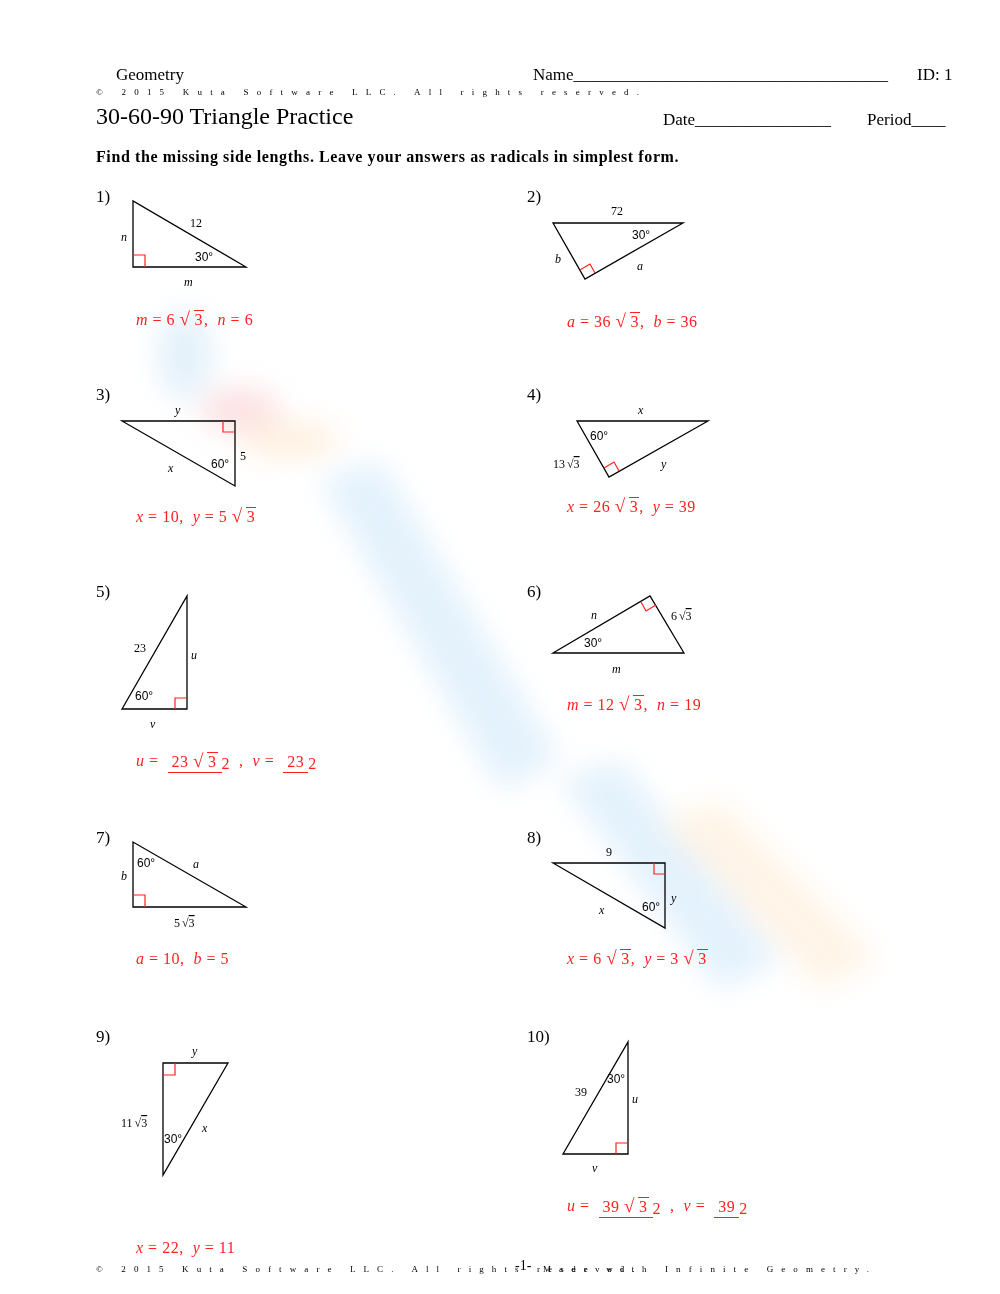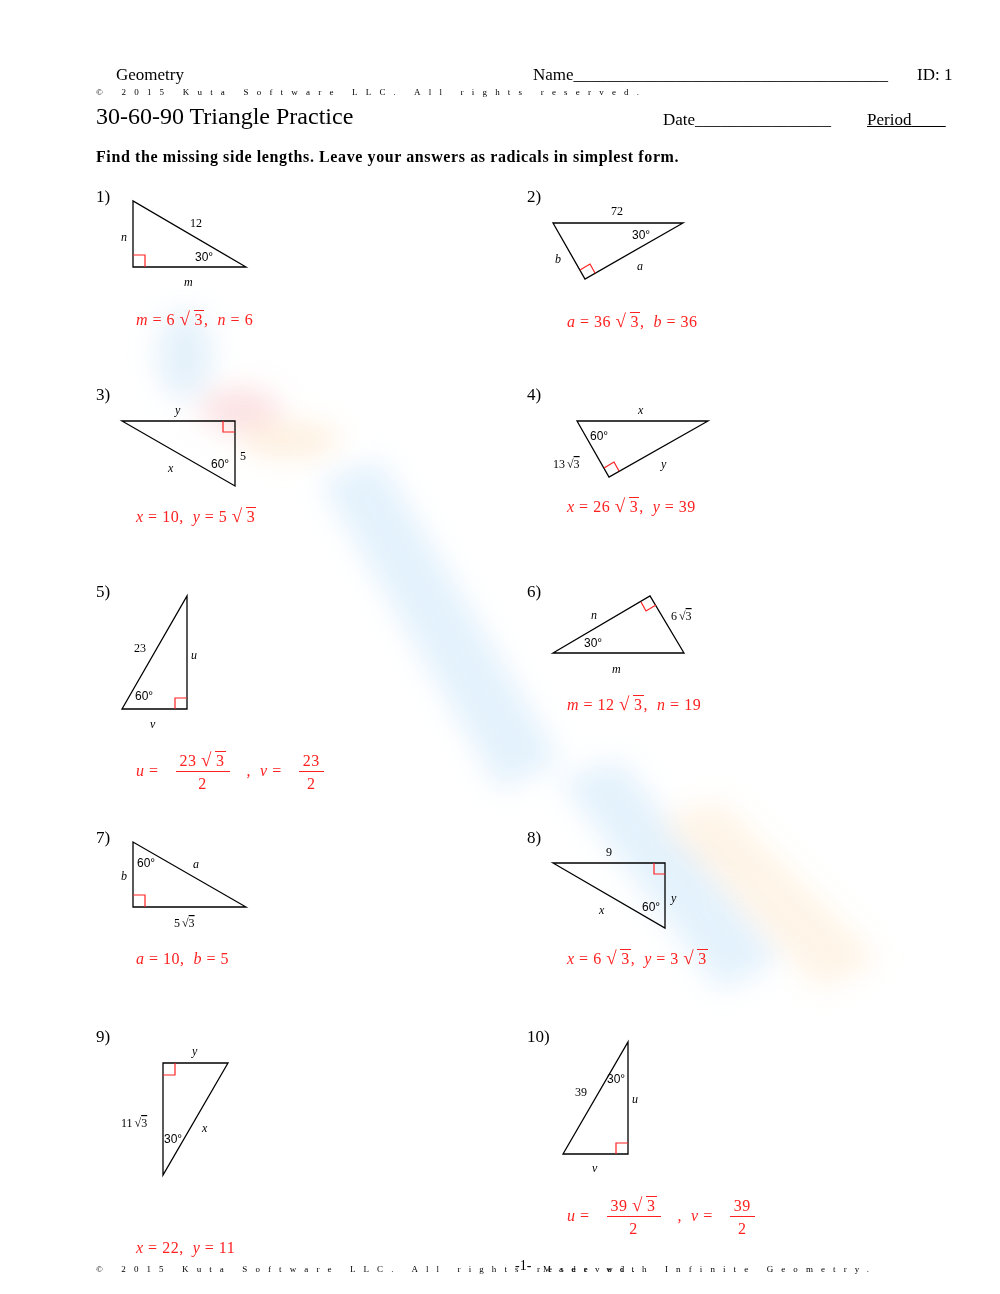--- a/index.html
+++ b/index.html
@@ -17,21 +17,21 @@
   .num { font-size: 17px; }
   svg.fig { position: absolute; overflow: visible; }
   svg.fig text { font-family: "Liberation Serif", "DejaVu Serif", serif; font-size: 12px; }
   svg.fig text.ang { font-family: "Liberation Sans", "DejaVu Sans", sans-serif; font-size: 12px; }
   svg.fig text.var { font-style: italic; }
   .ans { position: absolute; color: #ff2020; font-size: 16px; white-space: nowrap; letter-spacing: 0.5px; }
   .ans i { font-style: italic; }
   .rad { display: inline-block; position: relative; padding-left: 14px; }
   .rad::before { content: "\221A"; position: absolute; left: 0; top: -3px; font-size: 19px; }
   .rad .rc { border-top: 1.2px solid #ff2020; padding: 0 1px; }
-  .frac { display: inline-flex; flex-direction: column; align-items: center; vertical-align: middle; margin: 0 17px; }
+  .frac { display: inline-flex; align-items: center; vertical-align: middle; margin: 0 9px; }
   .frac .top { border-bottom: 1px solid #ff2020; padding: 0 4px 1px; }
   .frac .bot { padding-top: 3px; }
   .footer { font-size: 9px; letter-spacing: 8.1px; white-space: nowrap; }
 </style>
 </head>
 <body>
 
 <svg class="wm" viewBox="0 0 1000 1294">
   <defs>
     <filter id="blur" x="-20%" y="-20%" width="140%" height="140%">
@@ -51,21 +51,21 @@
 <div class="abs hdr" style="left:96px; top:65px;margin-left:20px;">Geometry</div>
 <div class="abs hdr" style="left:517px; top:65px; white-space:nowrap;margin-left:16px;">
   <span>Name</span><span>_____________________________________</span>
 </div>
 <div class="abs hdr" style="left:917px; top:65px;">ID: 1</div>
 <div class="abs tiny" style="left:96px; top:87px;">© 2015 Kuta Software LLC. All rights reserved.</div>
 <div class="abs title" style="left:96px; top:103px;">30-60-90 Triangle Practice</div>
 <div class="abs hdr" style="left:663px; top:110px; white-space:nowrap;">
   <span>Date</span><span>________________</span>
 </div>
-<div class="abs hdr" style="left:867px; top:110px; white-space:nowrap;text-decoration:underline;">
+<div class="abs hdr" style="left:867px; top:110px; white-space:nowrap;">
   <span>Period</span><span>____</span>
 </div>
 <div class="abs instr" style="left:96px; top:148px;">Find the missing side lengths.  Leave your answers as radicals in simplest form.</div>
 
 <div class="abs num" style="left:96px; top:187px;">1)</div>
 <svg class="fig" style="left:0; top:0;" width="1000" height="1294">
   <polygon points="133,201 133,267 246,267" fill="none" stroke="#000" stroke-width="1.3"></polygon>
   <polyline points="133,255 145,255 145,267" fill="none" stroke="#ff2020" stroke-width="1.2"></polyline>
   <text x="190" y="227">12</text>
   <text x="121" y="241" class="var">n</text>

